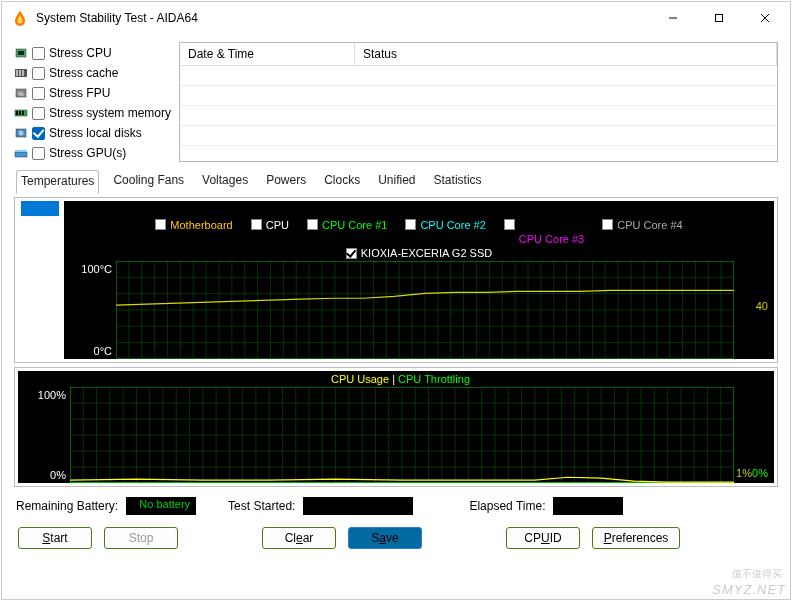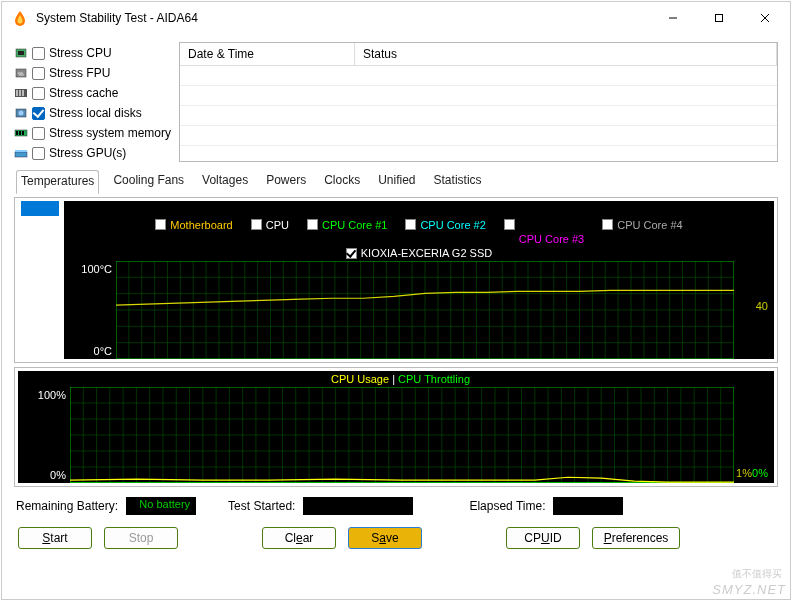--- a/index.html
+++ b/index.html
@@ -46,21 +46,21 @@
   .sel-strip { position: absolute; left: 6px; top: 3px; width: 38px; height: 15px; background: #0078d7; }
   .statusrow { display: flex; align-items: center; gap: 8px; padding: 6px 2px 2px 2px; font-size: 12px; }
   .statusrow .lbl { font-weight: 400; }
   .blackbox { background: #000; height: 18px; display: inline-block; }
   .bb-nb { width: 70px; color: #0c0; padding: 1px 6px; font-size: 11px; text-align: right; }
   .bb-ts { width: 110px; }
   .bb-et { width: 70px; }
   .btnbar { display: flex; gap: 12px; padding: 6px 4px 6px 4px; }
   .btn { width: 74px; height: 22px; border: 1px solid #4d7c0f; border-radius: 3px; background: #fdfdfd; font-size: 12px; display: flex; align-items: center; justify-content: center; }
   .btn.disabled { color: #9a9a9a; }
-  .btn.primary { background: #eab308; border-color: #2a7dd4; }
+  .btn.primary { background: #0369a1; border-color: #2a7dd4; }
   .watermark { position: absolute; right: 6px; bottom: 4px; color: #ccc; font-size: 13px; letter-spacing: 1px; pointer-events: none; font-style: italic; }
   .wm-sub { position: absolute; right: 10px; bottom: 20px; color: #ccc; font-size: 10px; pointer-events: none; }
   
   .dev-icon { width: 14px; height: 12px; }
   .cpu-legend-title { color: #fff; font-size: 11px; text-align: center; padding: 2px 0 2px 9px; }
   .cpu-legend-title .u { color: #ff0; }
   .cpu-legend-title .t { color: #0f0; }
   .underline-char { text-decoration: underline; }
 </style>
 </head>
@@ -105,60 +105,60 @@
                 <rect x="2" y="2" width="10" height="8" fill="#4a6" stroke="#333" stroke-width="0.5"></rect>
                 <rect x="4" y="4" width="6" height="4" fill="#222"></rect>
               </svg>
             </span>
             <span class="chk"></span>
             <span>Stress CPU</span>
           </div>
           <div class="stressitem">
             <span class="icon">
               <svg class="dev-icon" viewBox="0 0 14 12">
-                <rect x="2" y="2" width="10" height="8" fill="#888" stroke="#333" stroke-width="0.5"></rect>
-                <text x="7" y="9" font-size="6" text-anchor="middle" fill="#fff">%</text>
-              </svg>
-            </span>
-            <span class="chk"></span>
-            <span>Stress FPU</span>
-          </div>
-          <div class="stressitem">
-            <span class="icon">
-              <svg class="dev-icon" viewBox="0 0 14 12">
                 <rect x="1" y="2" width="12" height="8" fill="#555"></rect>
                 <rect x="2" y="3" width="2" height="6" fill="#bbb"></rect>
                 <rect x="5" y="3" width="2" height="6" fill="#bbb"></rect>
                 <rect x="8" y="3" width="2" height="6" fill="#bbb"></rect>
               </svg>
             </span>
             <span class="chk"></span>
             <span>Stress cache</span>
           </div>
           <div class="stressitem">
             <span class="icon">
               <svg class="dev-icon" viewBox="0 0 14 12">
-                <rect x="2" y="2" width="10" height="8" fill="#58a" stroke="#235" stroke-width="0.5"></rect>
-                <circle cx="7" cy="6" r="2.5" fill="#9cf"></circle>
-              </svg>
-            </span>
-            <span class="chk checked"></span>
-            <span>Stress local disks</span>
+                <rect x="2" y="2" width="10" height="8" fill="#888" stroke="#333" stroke-width="0.5"></rect>
+                <text x="7" y="9" font-size="6" text-anchor="middle" fill="#fff">%</text>
+              </svg>
+            </span>
+            <span class="chk"></span>
+            <span>Stress FPU</span>
           </div>
           <div class="stressitem">
             <span class="icon">
               <svg class="dev-icon" viewBox="0 0 14 12">
                 <rect x="1" y="3" width="12" height="6" fill="#2a5" stroke="#333" stroke-width="0.5"></rect>
                 <rect x="2" y="4" width="2" height="4" fill="#000"></rect>
                 <rect x="5" y="4" width="2" height="4" fill="#000"></rect>
                 <rect x="8" y="4" width="2" height="4" fill="#000"></rect>
               </svg>
             </span>
             <span class="chk"></span>
             <span>Stress system memory</span>
+          </div>
+          <div class="stressitem">
+            <span class="icon">
+              <svg class="dev-icon" viewBox="0 0 14 12">
+                <rect x="2" y="2" width="10" height="8" fill="#58a" stroke="#235" stroke-width="0.5"></rect>
+                <circle cx="7" cy="6" r="2.5" fill="#9cf"></circle>
+              </svg>
+            </span>
+            <span class="chk checked"></span>
+            <span>Stress local disks</span>
           </div>
           <div class="stressitem">
             <span class="icon">
               <svg class="dev-icon" viewBox="0 0 14 12">
                 <rect x="1" y="5" width="12" height="5" fill="#49c" stroke="#235" stroke-width="0.5"></rect>
                 <rect x="1" y="3" width="12" height="2" fill="#8cf"></rect>
               </svg>
             </span>
             <span class="chk"></span>
             <span>Stress GPU(s)</span>

